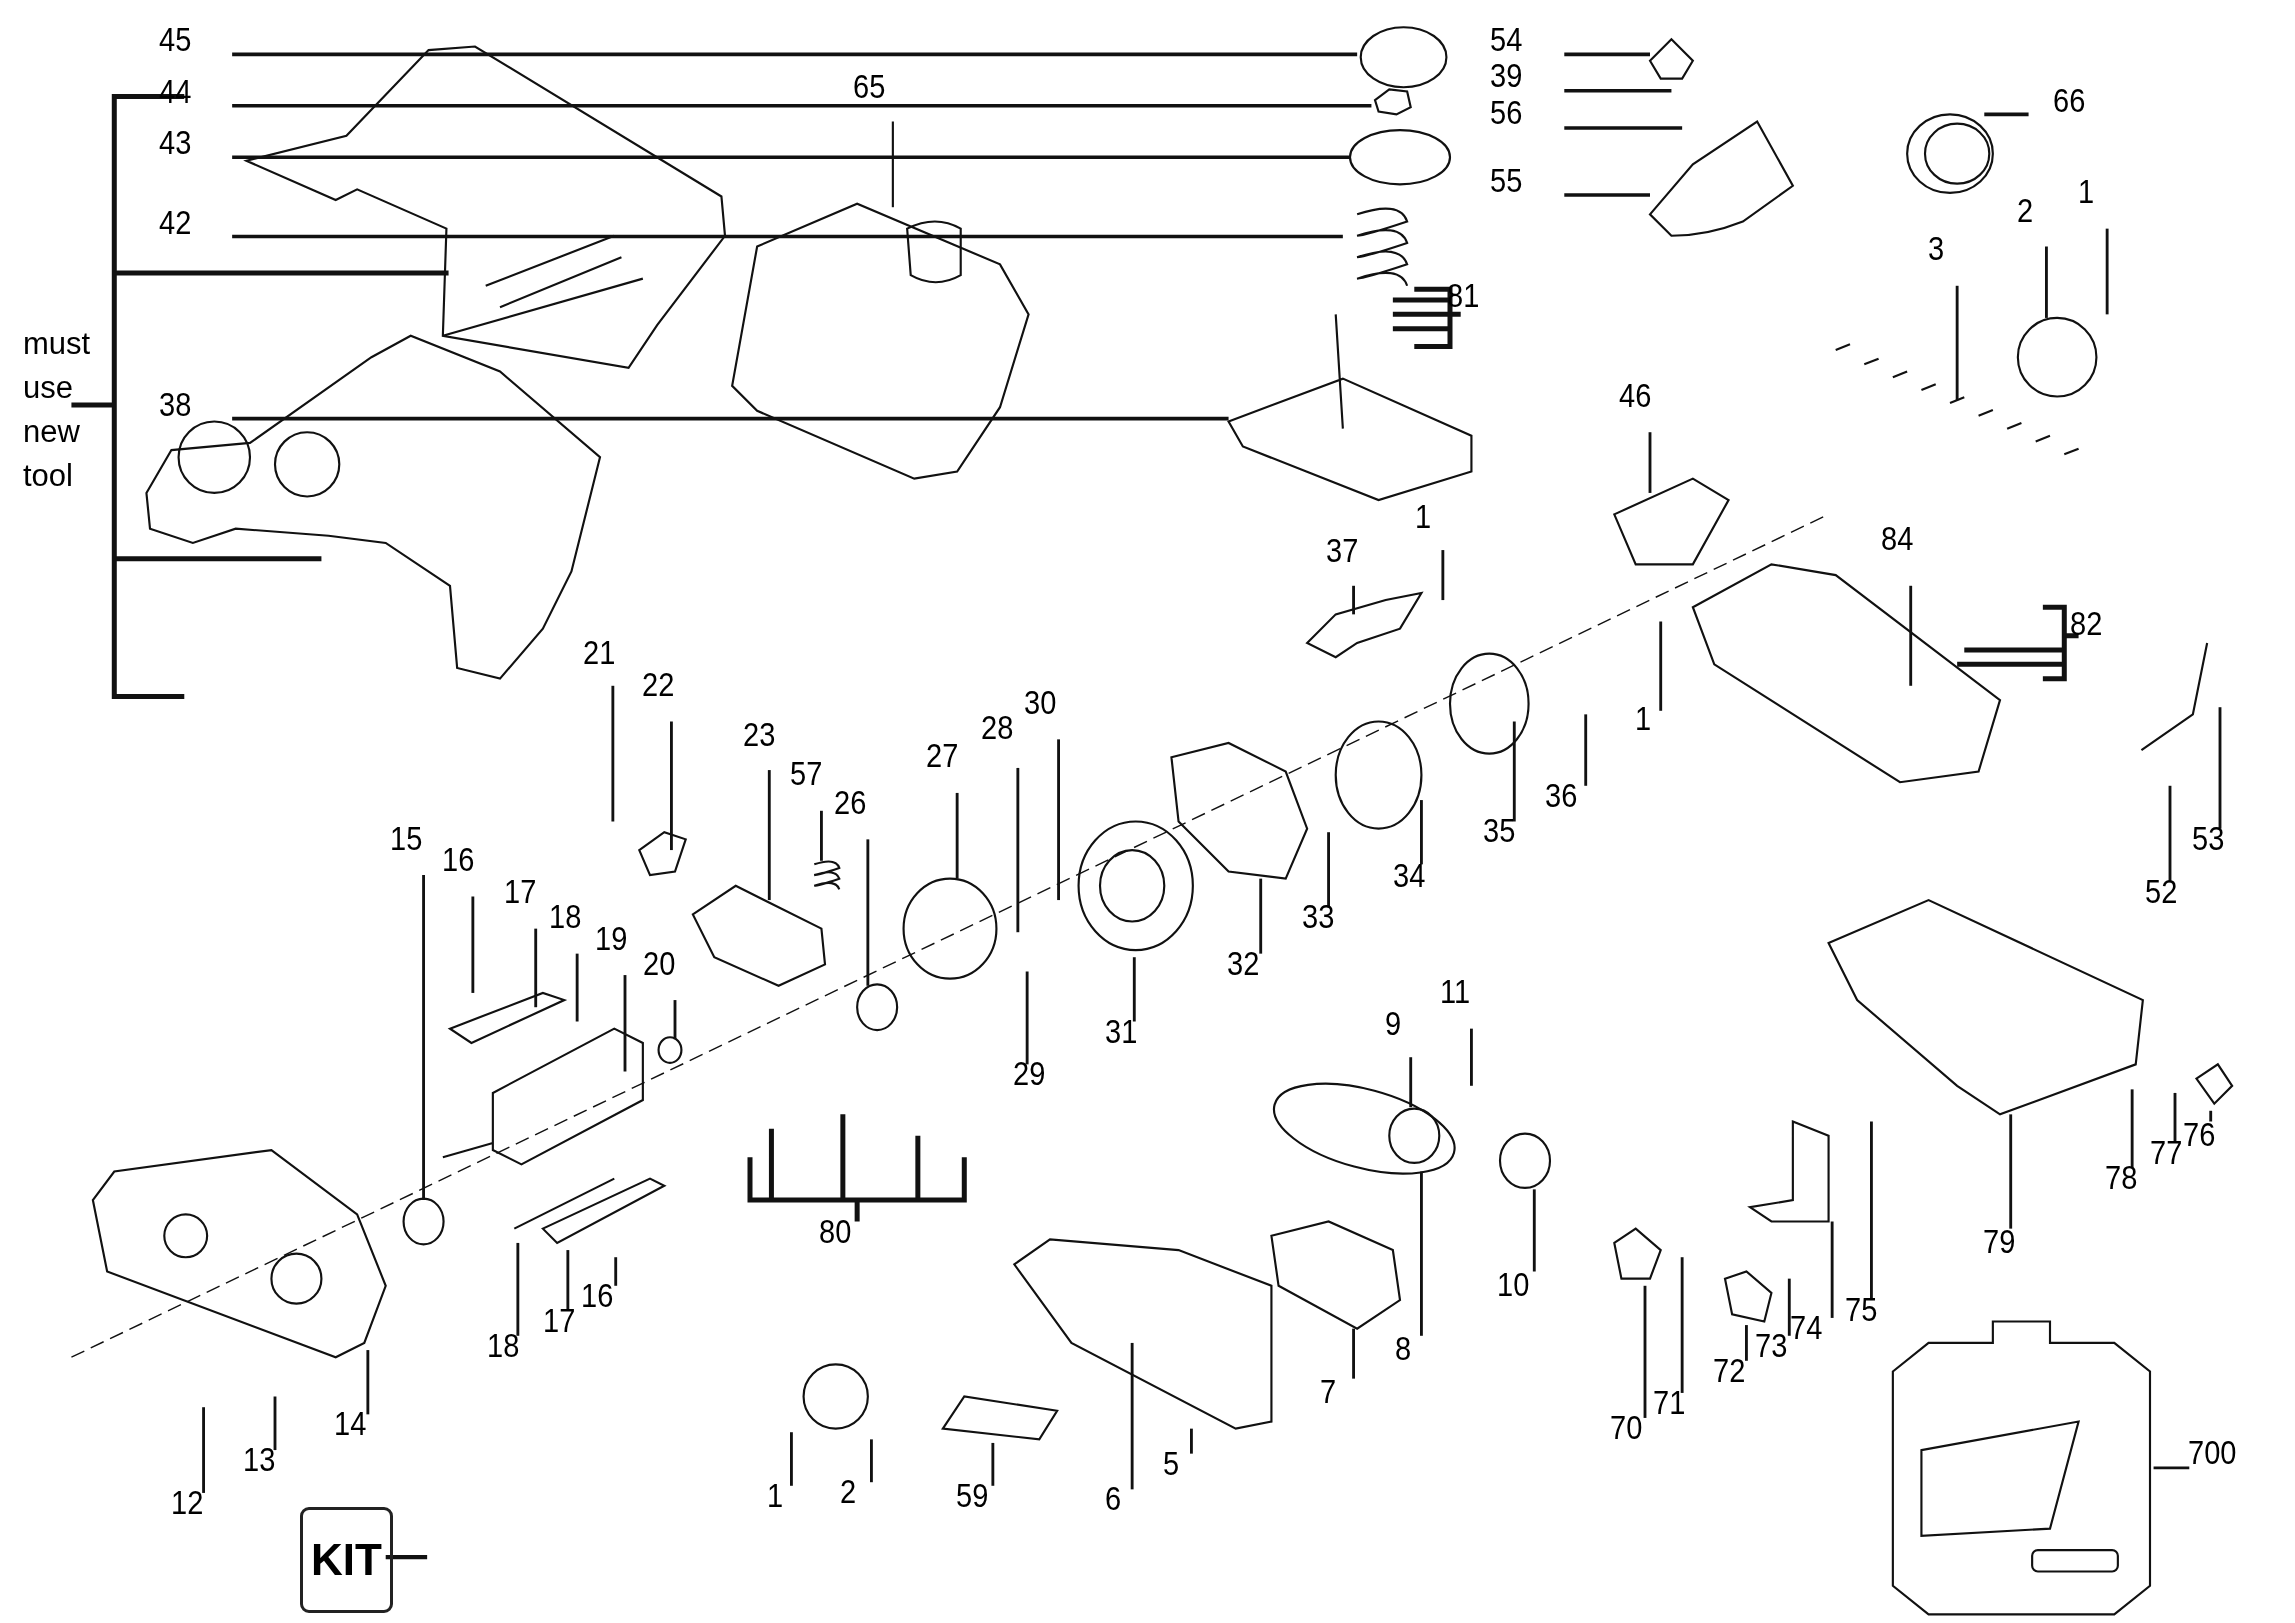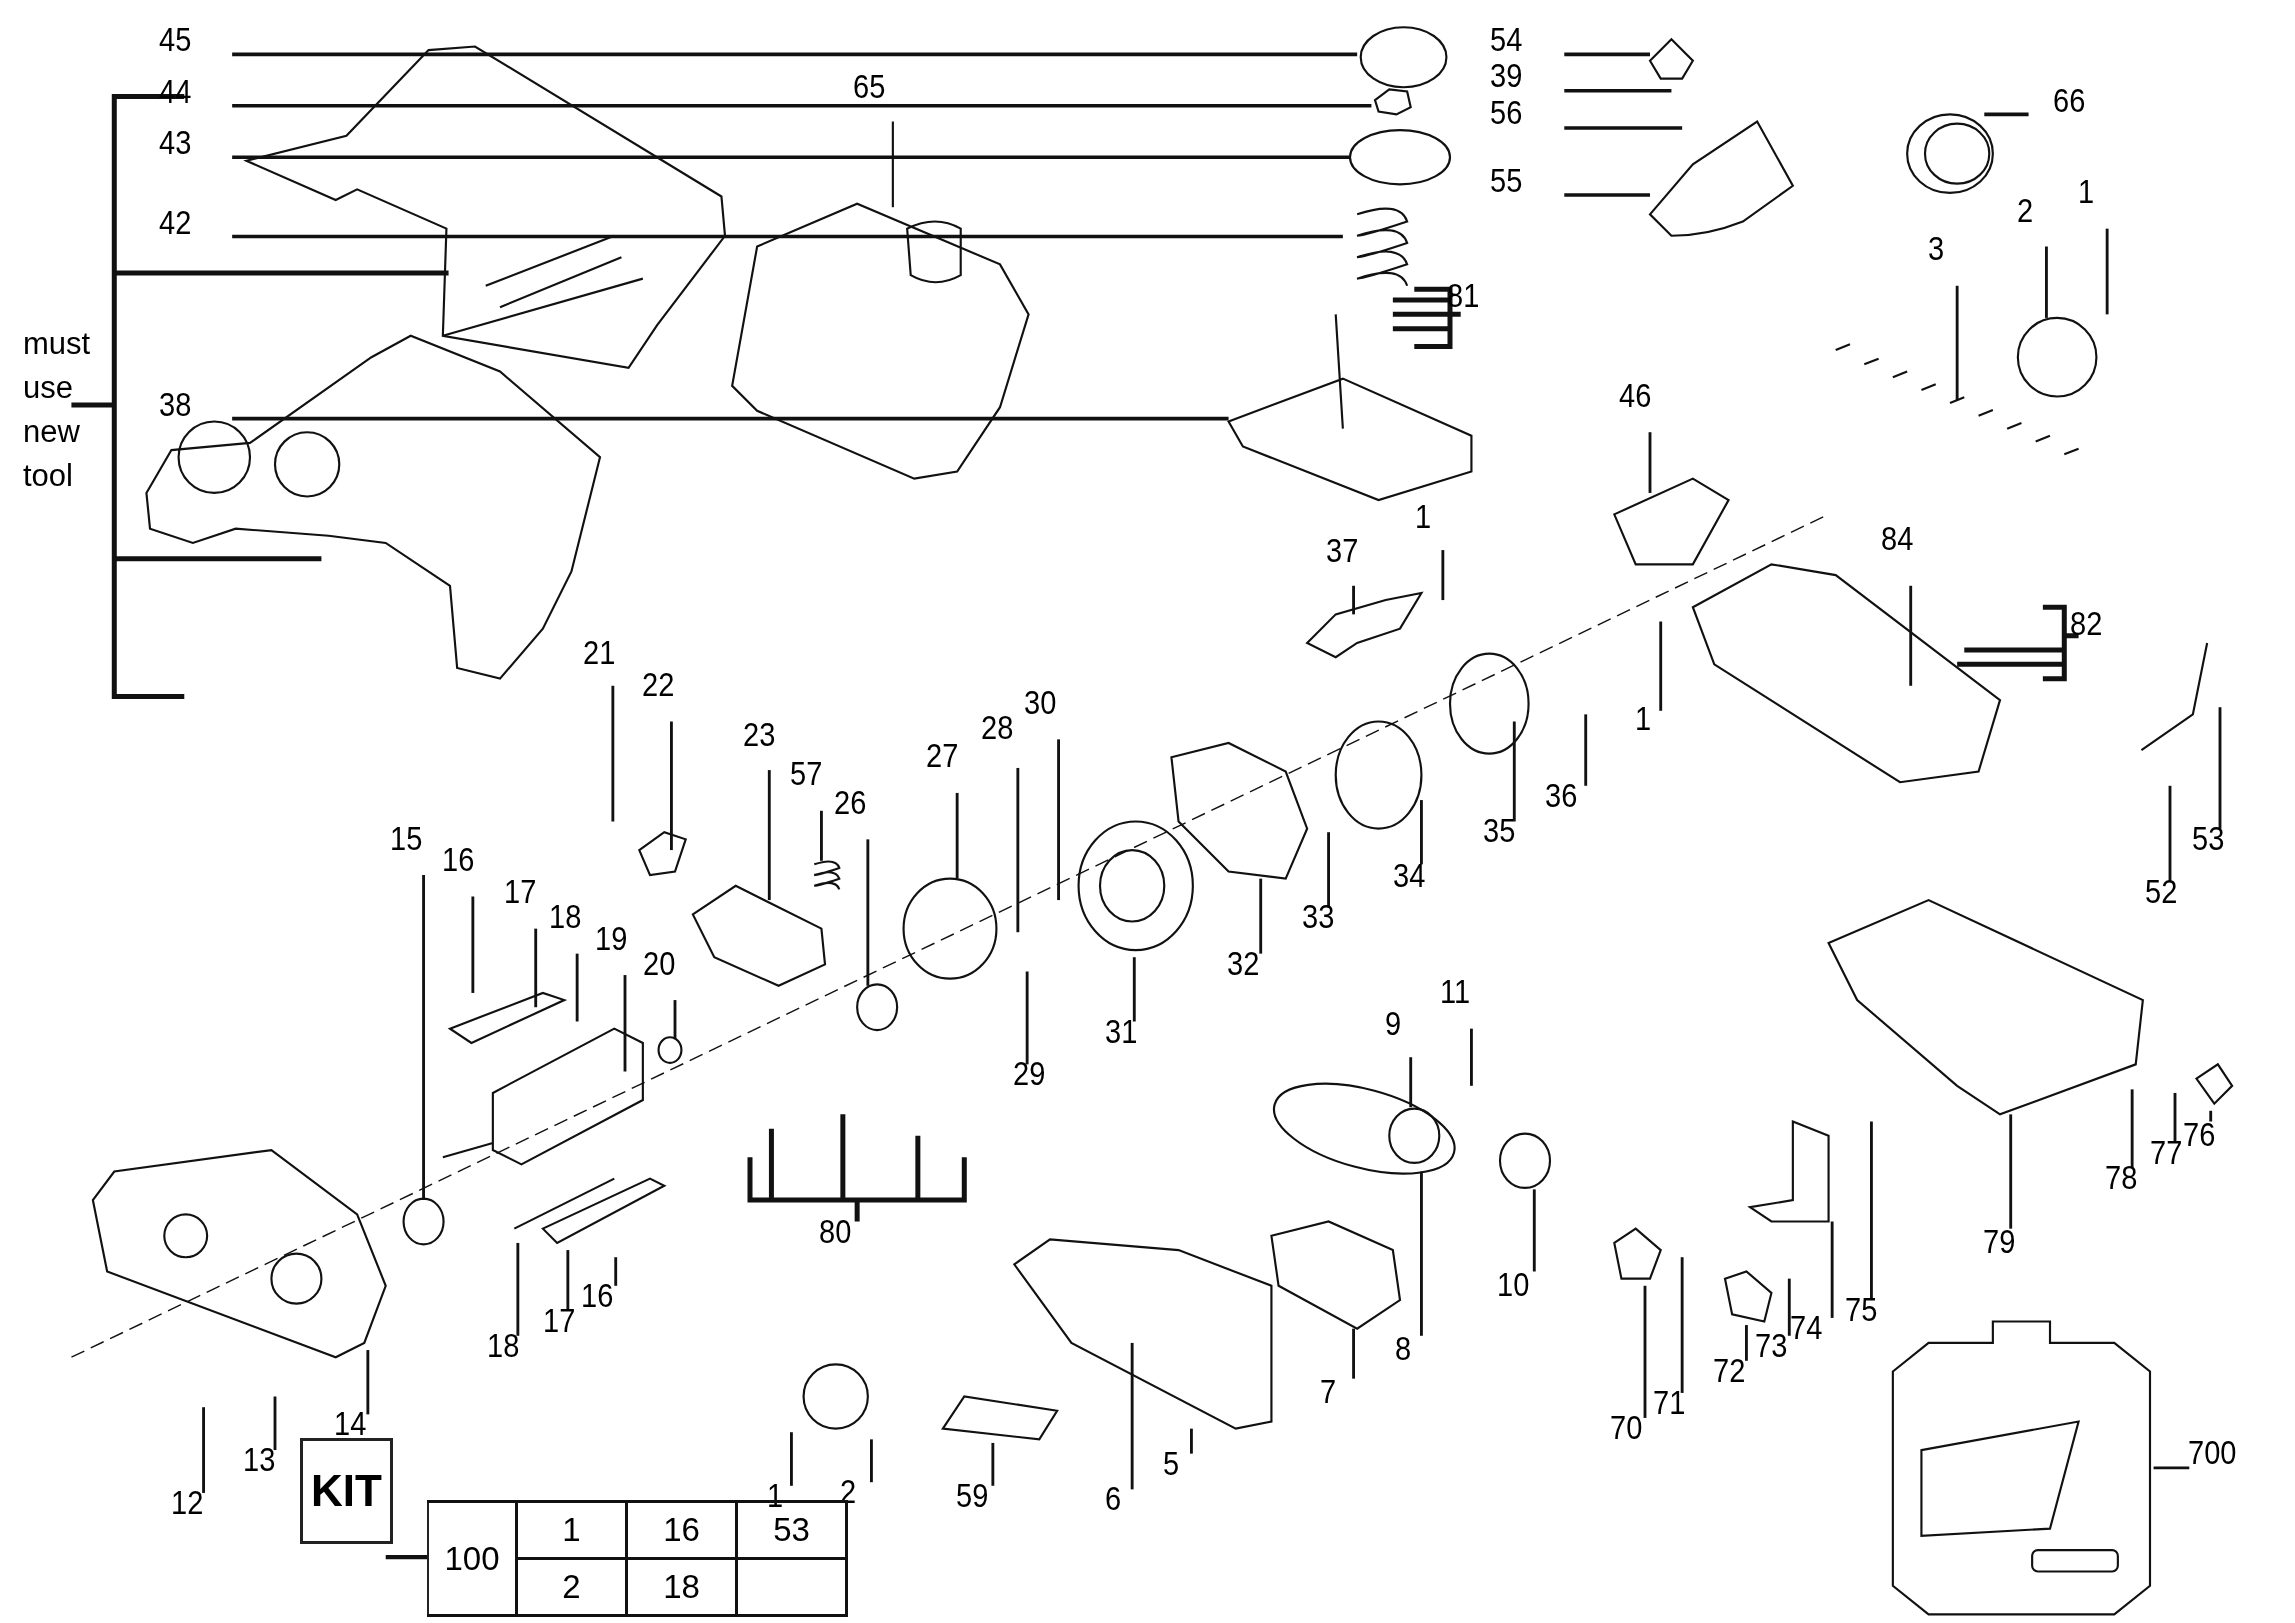--- a/index.html
+++ b/index.html
@@ -271,30 +271,15 @@
       <div class="lbl" style="left: 1755px; top: 1329px;">73</div>
       <div class="lbl" style="left: 1790px; top: 1311px;">74</div>
       <div class="lbl" style="left: 1845px; top: 1293px;">75</div>
       <div class="lbl" style="left: 1983px; top: 1225px;">79</div>
       <div class="lbl" style="left: 2105px; top: 1161px;">78</div>
       <div class="lbl" style="left: 2150px; top: 1136px;">77</div>
       <div class="lbl" style="left: 2183px; top: 1118px;">76</div>
       <div class="lbl" style="left: 2188px; top: 1436px;">700</div>
     </div>
 
-  <div class="kit-box" style="left:300px;top:1438px;width:87px;height:100px;">KIT</div>
-  <table class="kit-table" style="left:427px;top:1500px;">
-    <tbody>
-        <tr>
-      <td class="main" rowspan="2">100</td>
-      <td>1</td>
-      <td>16</td>
-      <td>53</td>
-    </tr>
-    <tr>
-      <td>2</td>
-      <td>18</td>
-      <td></td>
-    </tr>
-  </tbody>
-    </table>
+  <div class="kit-box" style="left:300px;top:1507px;width:87px;height:100px;border-radius:9px;">KIT</div>
 </div>
 
 
 </body></html>

